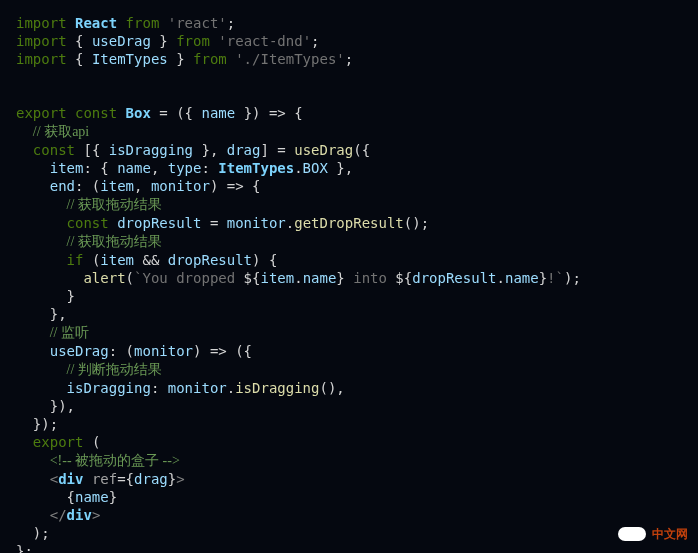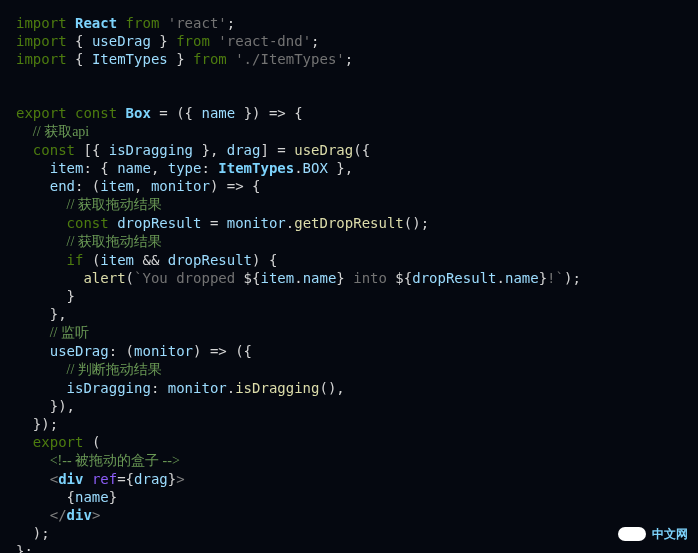--- a/index.html
+++ b/index.html
@@ -21,29 +21,29 @@
   pre { margin: 0; }
   .kw   { color: #4d7c0f; }           
   .fn   { color: #dcdcaa; }           
   .def  { color: #7dd3fc; font-weight: bold; }           
   .id   { color: #9cdcfe; }           
   .str  { color: #737373; }           
   .pun  { color: #d4d4d4; }
   .cmt  { color: #6a9955; font-family: Liberation Serif, serif; }           
   .prop { color: #9cdcfe; }
   .tag  { color: #808080; }
-  .attr { color: #8b5cf6; }
+  .attr { color: #a3a3a3; }
   .badge {
     position: absolute;
     right: 10px;
     bottom: 10px;
     display: flex;
     align-items: center;
     gap: 6px;
-    color: #7dd3fc;
+    color: #c2410c;
     font-family: Arial, sans-serif;
     font-size: 12px;
     font-weight: bold;
   }
   .badge .pill {
     width: 28px;
     height: 14px;
     border-radius: 8px;
     background: #fff;
   }

